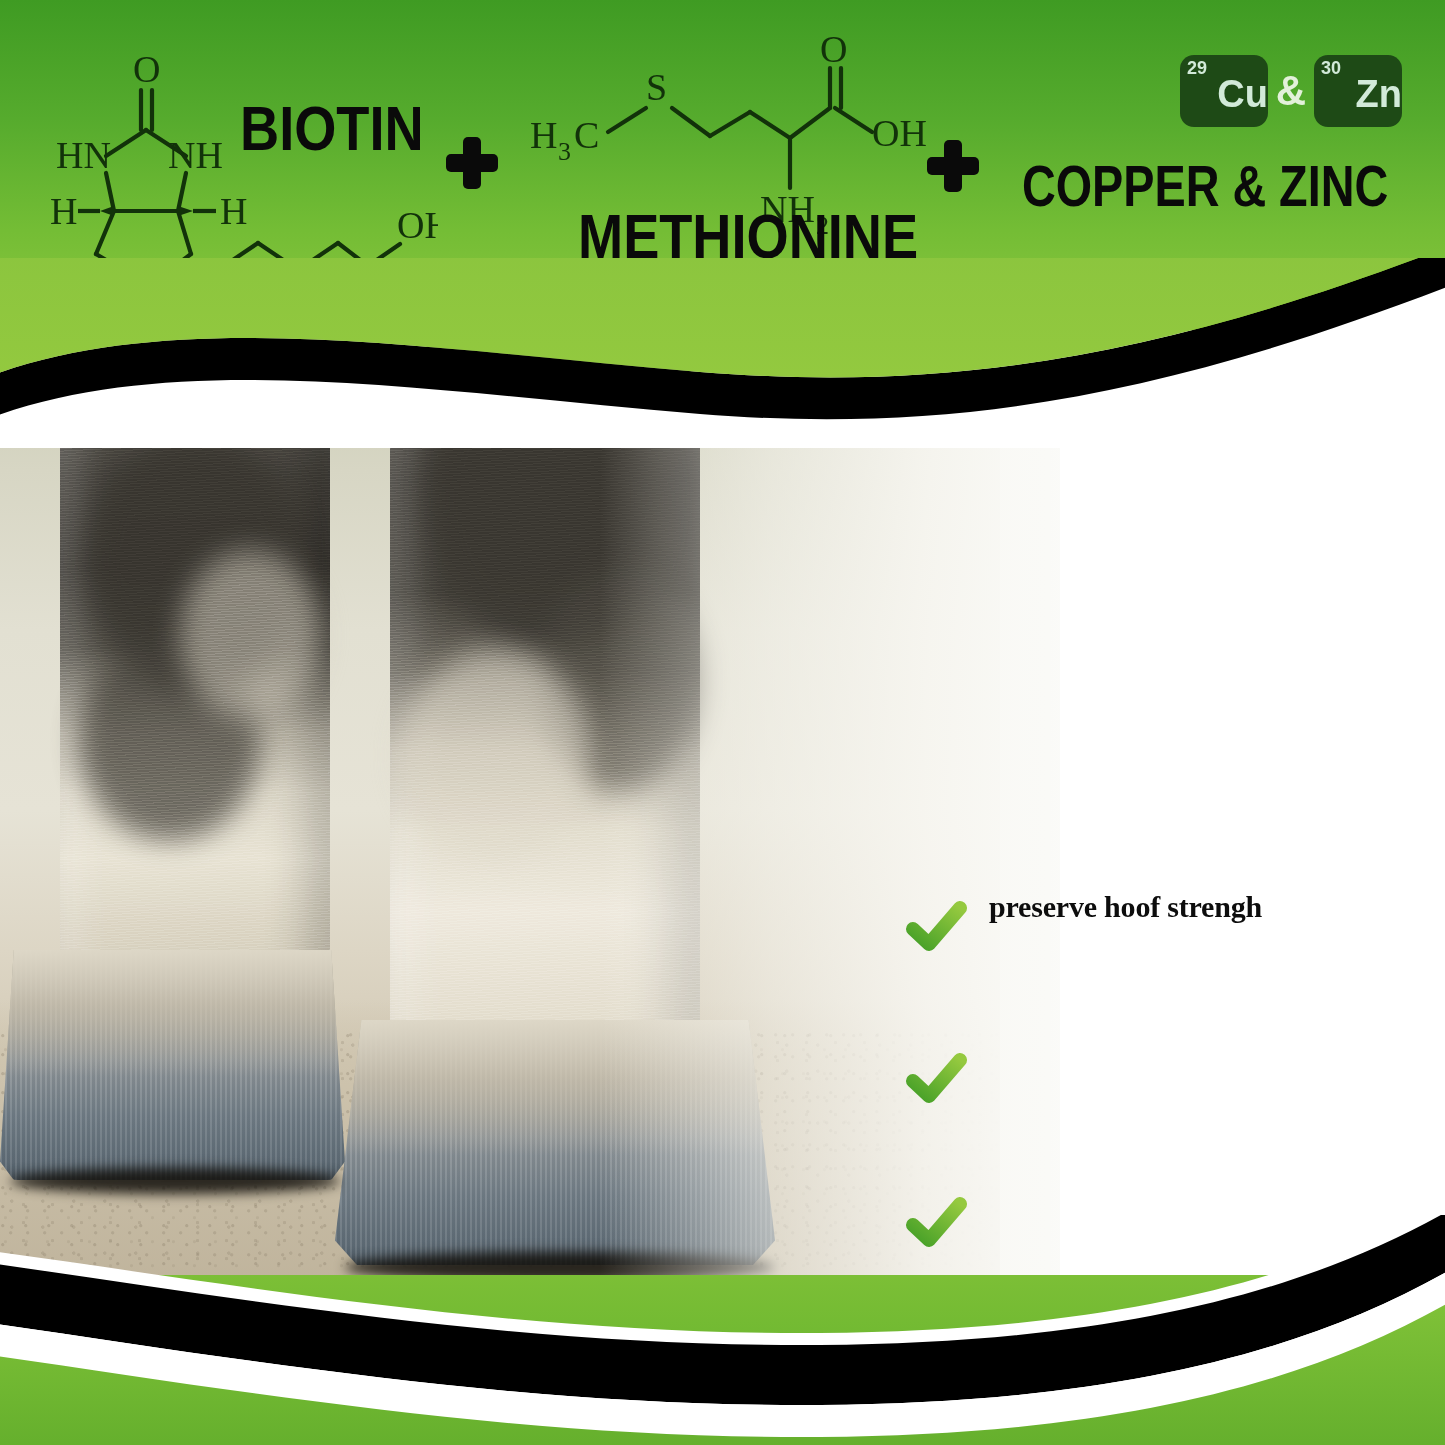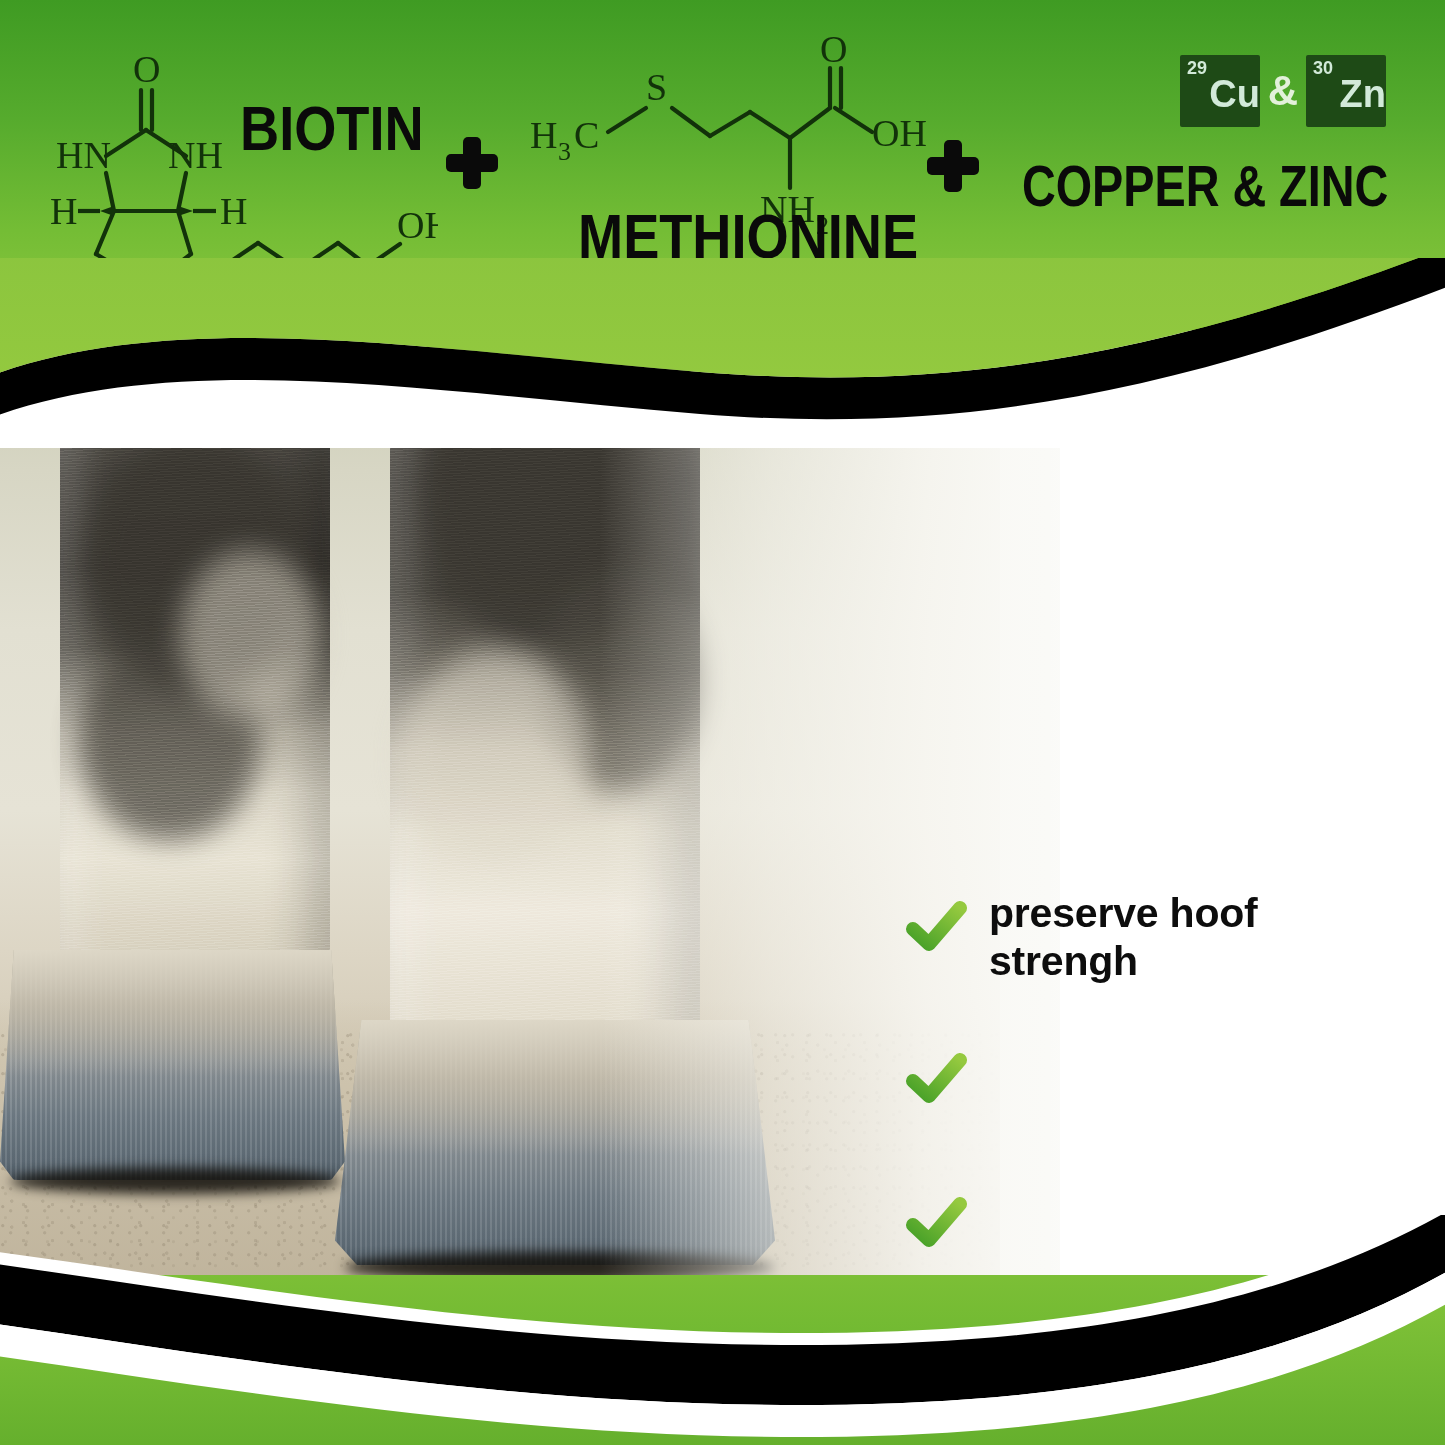--- a/index.html
+++ b/index.html
@@ -68,24 +68,24 @@
     position:absolute; background:#0a0a0a; border-radius:5px;
   }
   .plus i.h { left:0; top:17px; width:52px; height:18px; }
   .plus i.v { left:17px; top:0; width:18px; height:52px; }
   #plus-1 { left:446px; top:137px; }
   #plus-2 { left:927px; top:140px; }
 
   
   .tiles { position:absolute; left:1180px; top:55px; display:flex; align-items:center; gap:0px; }
   .tile {
-    width:80px; height:72px;
+    width:88px; height:72px;
     background:#1e4a16;
     position:relative;
-    border-radius:2px;
+    border-radius:14px;
   }
   .tile .num {
     position:absolute; left:7px; top:3px;
     font-size:18px; font-weight:bold; color:#d2ead9;
     font-family:"Liberation Sans", sans-serif;
   }
   .tile .sym {
     position:absolute; left:0; right:0; top:20px;
     text-align:right;
     font-size:38px; font-weight:bold; color:#d2ead9;
@@ -224,24 +224,24 @@
   .bullet {
     position:absolute; left:0;
     display:flex; align-items:flex-start; gap:22px;
   }
   #bullet-0 { top:0px; }
   #bullet-1 { top:152px; }
   #bullet-2 { top:296px; }
 
   .check { flex:0 0 auto; width:62px; height:62px; margin-top:6px; }
   .bullet-text {
-    font-size:41px; font-weight:bold; color:#0d0d0d;
+    font-size:30px; font-weight:bold; color:#0d0d0d;
     line-height:1.16; letter-spacing:-.2px;
     max-width:410px;
-    font-family:Liberation Sans, sans-serif;
+    font-family:Liberation Serif, serif;
   }
 
   
   .footer-band {
     position:absolute; left:0; bottom:0; width:1445px; height:170px;
     background:linear-gradient(180deg,#7cbf36 0%,#6fb831 45%,#62ae2c 100%);
   }
 </style>
 </head>
 <body>

